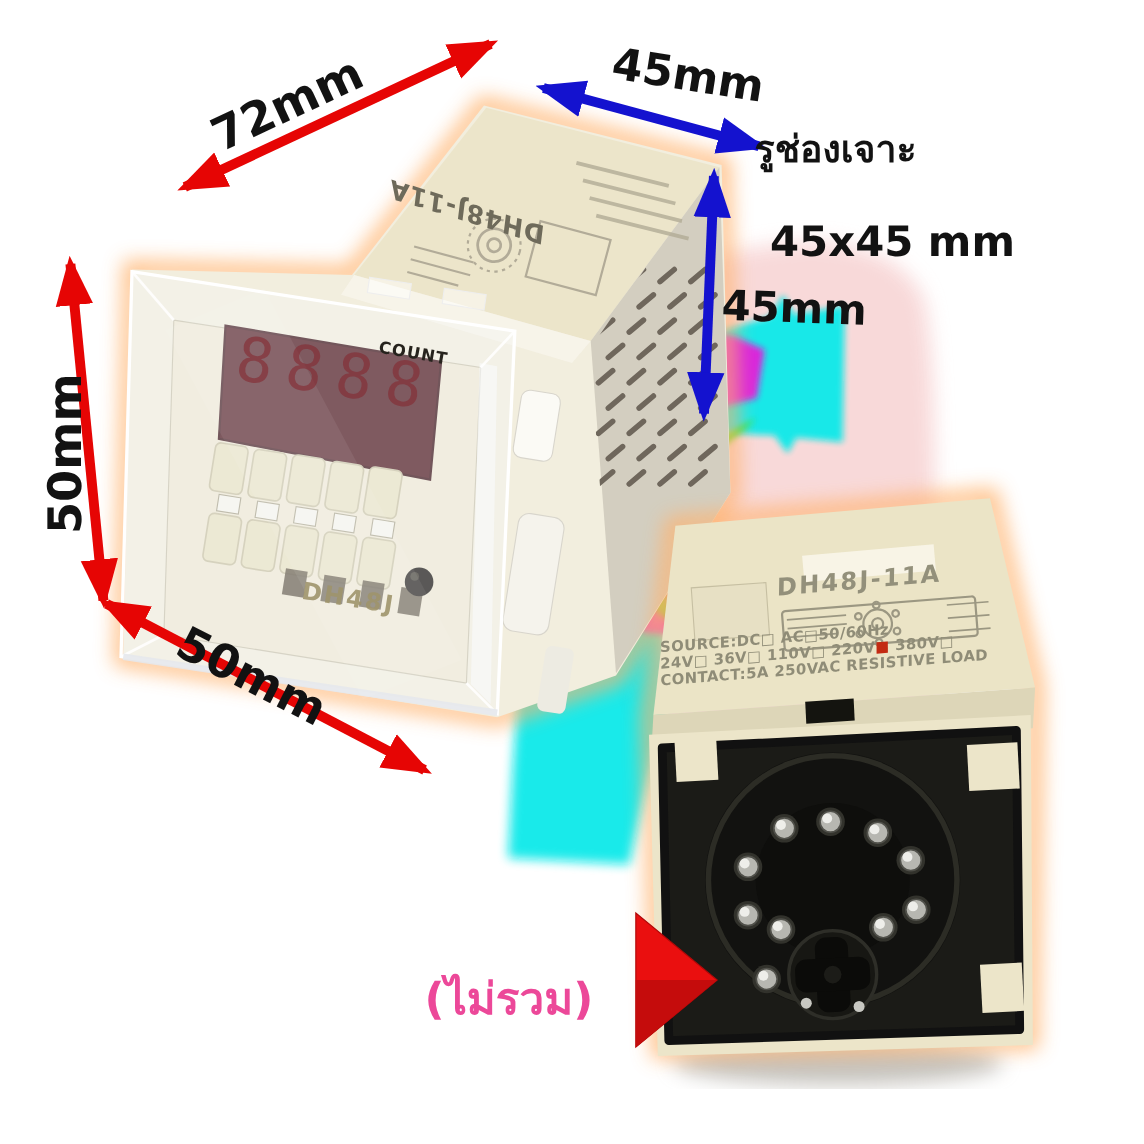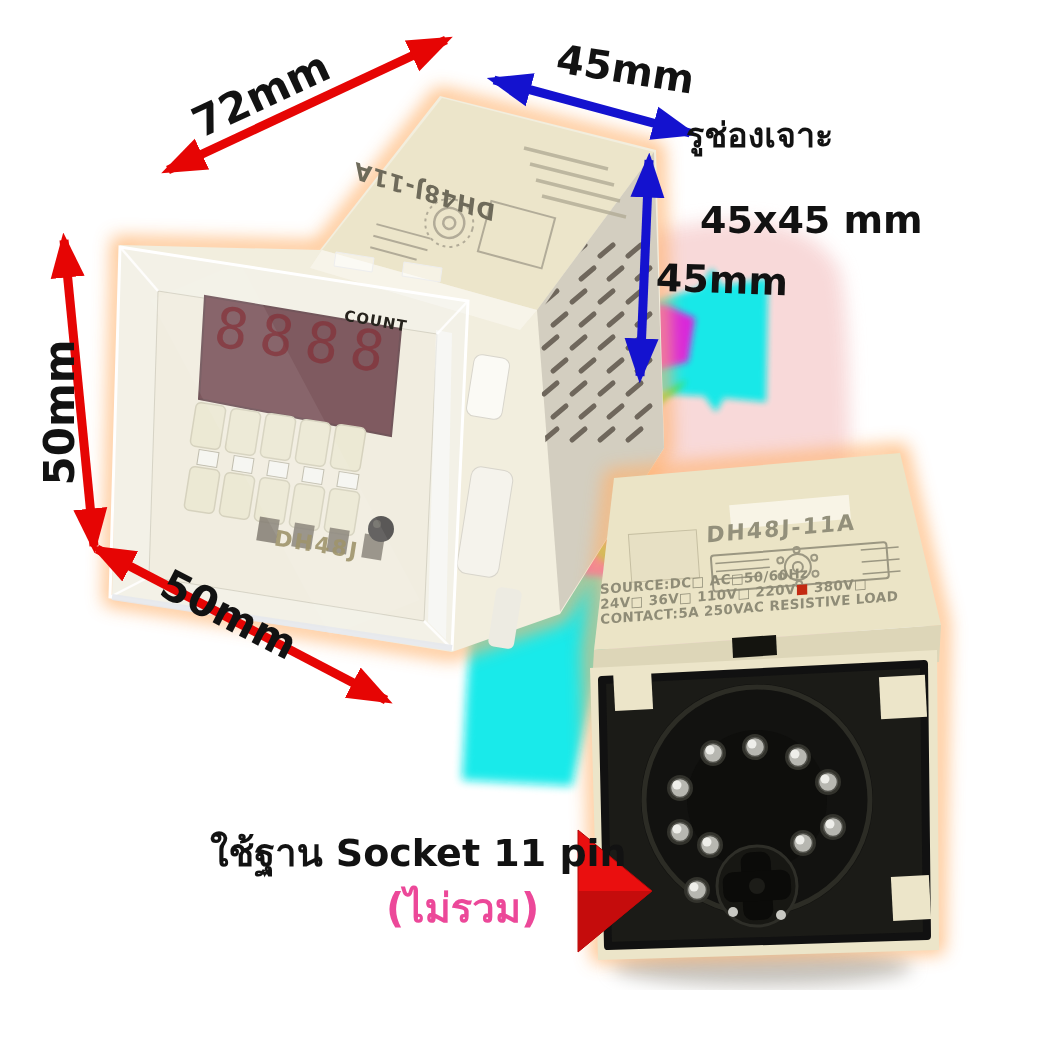--- a/index.html
+++ b/index.html
@@ -263,21 +263,20 @@
   </g>
 </svg>
 
 <div class="lbl" id="lbl-72">72mm</div>
 <div class="lbl" id="lbl-45top">45mm</div>
 <div class="lbl" id="lbl-45side">45mm</div>
 <div class="lbl" id="lbl-cutout">รูช่องเจาะ</div>
 <div class="lbl" id="lbl-cutsize">45x45 mm</div>
 <div class="lbl" id="lbl-50left">50mm</div>
 <div class="lbl" id="lbl-50diag">50mm</div>
-<div class="lbl" id="lbl-socketnote">ใช้ฐาน Socket 11 pin</div>
 <div class="lbl" id="lbl-notincl">(ไม่รวม)</div>
 
 <div class="lbl" id="lbl-front-top-model">DH48J-11A</div>
 <div class="lbl" id="lbl-count">COUNT</div>
 <div class="lbl" id="lbl-front-display">8888</div>
 <div class="lbl" id="lbl-front-panelmodel">DH48J</div>
 
 <div class="lbl" id="lbl-rear-model">DH48J-11A</div>
 <div id="rear-specs">
   <div>SOURCE:DC□    AC□50/60Hz</div>

